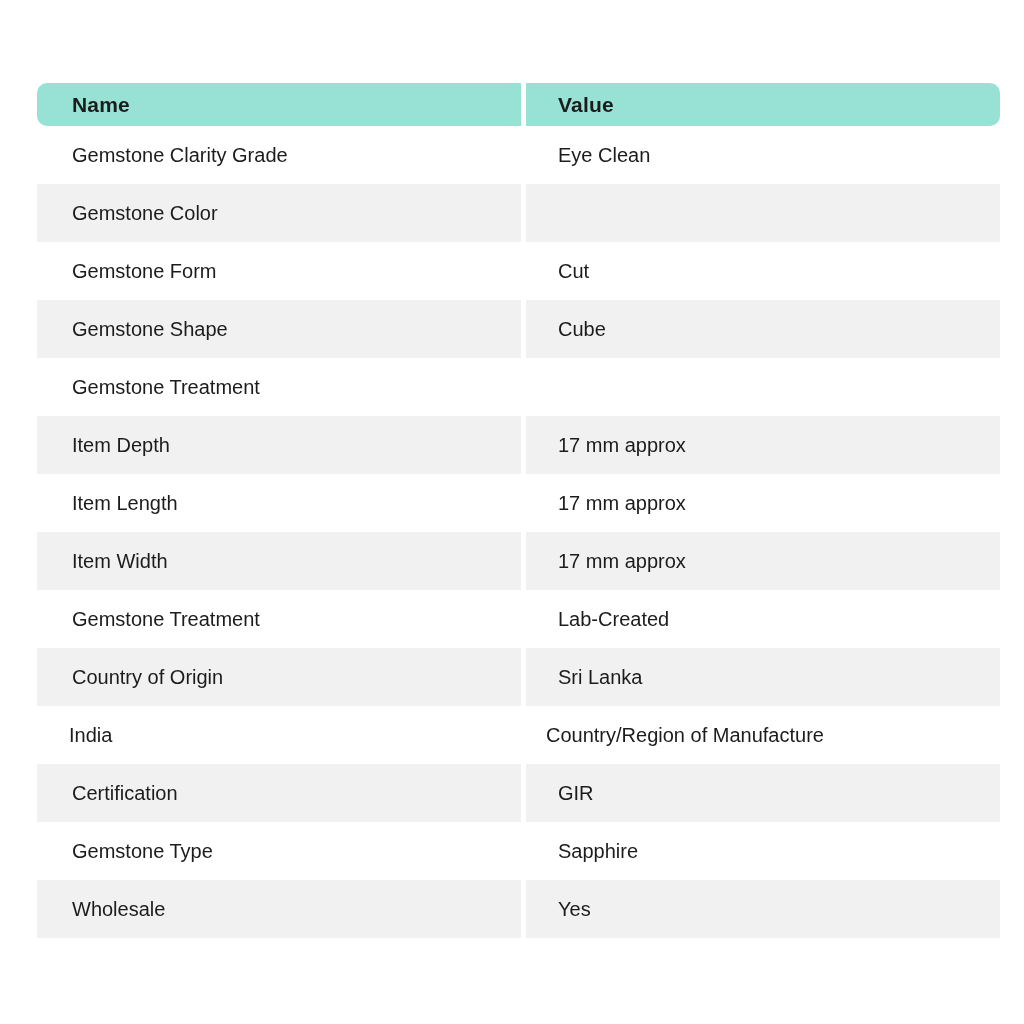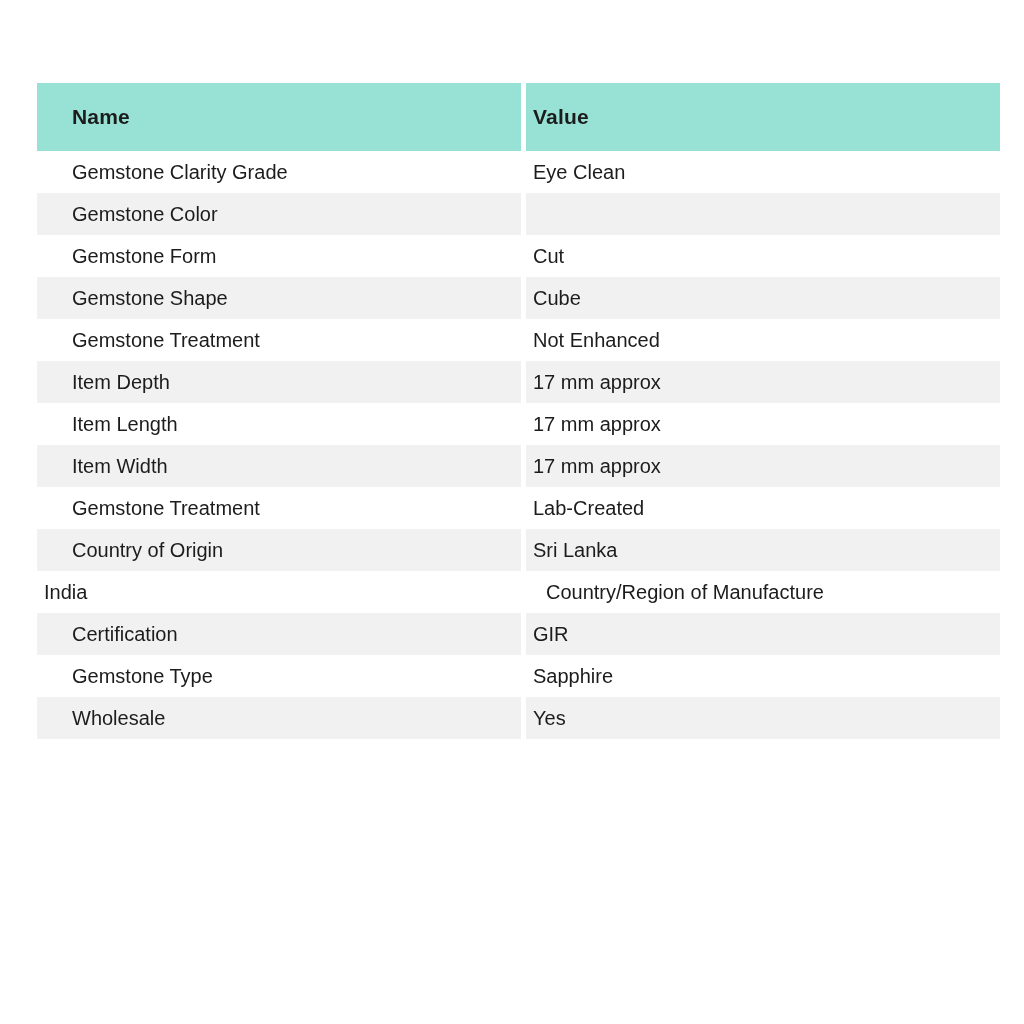--- a/index.html
+++ b/index.html
@@ -16,45 +16,46 @@
   }
   .spec-table {
     position: absolute;
     left: 37px;
     top: 83px;
     width: 963px;
     color: var(--text, #1c1c1c);
   }
   .header-row {
     display: flex;
-    height: 68px;
+    height: 43px;
     background: var(--header-bg, #97e2d5);
+    border-radius: 10px;
   }
   .header-cell {
     display: flex;
     align-items: center;
     font-size: 21px;
     font-weight: 600;
     letter-spacing: 0.2px;
   }
   .cell-left {
     width: 489px;
     box-sizing: border-box;
     padding-left: 35px;
     border-right: 5px solid var(--divider, #ffffff);
   }
   .cell-right {
     flex: 1;
     box-sizing: border-box;
-    padding-left: 7px;
+    padding-left: 32px;
     text-align: center;
   }
   .body-row {
     display: flex;
-    height: 42px;
+    height: 58px;
     background: var(--row-bg, #ffffff);
   }
   .body-row:nth-child(even) {
     background: var(--stripe-bg, #f1f1f1);
   }
   .body-cell {
     display: flex;
     align-items: center;
     font-size: 20px;
     font-weight: 400;
@@ -83,21 +84,20 @@
     <div class="body-cell cell-right">Cut</div>
   </div>
 
   <div class="body-row">
     <div class="body-cell cell-left">Gemstone Shape</div>
     <div class="body-cell cell-right">Cube</div>
   </div>
 
   <div class="body-row">
     <div class="body-cell cell-left">Gemstone Treatment</div>
-    <div class="body-cell cell-right">Not Enhanced</div>
   </div>
 
   <div class="body-row">
     <div class="body-cell cell-left">Item Depth</div>
     <div class="body-cell cell-right">17 mm approx</div>
   </div>
 
   <div class="body-row">
     <div class="body-cell cell-left">Item Length</div>
     <div class="body-cell cell-right">17 mm approx</div>

